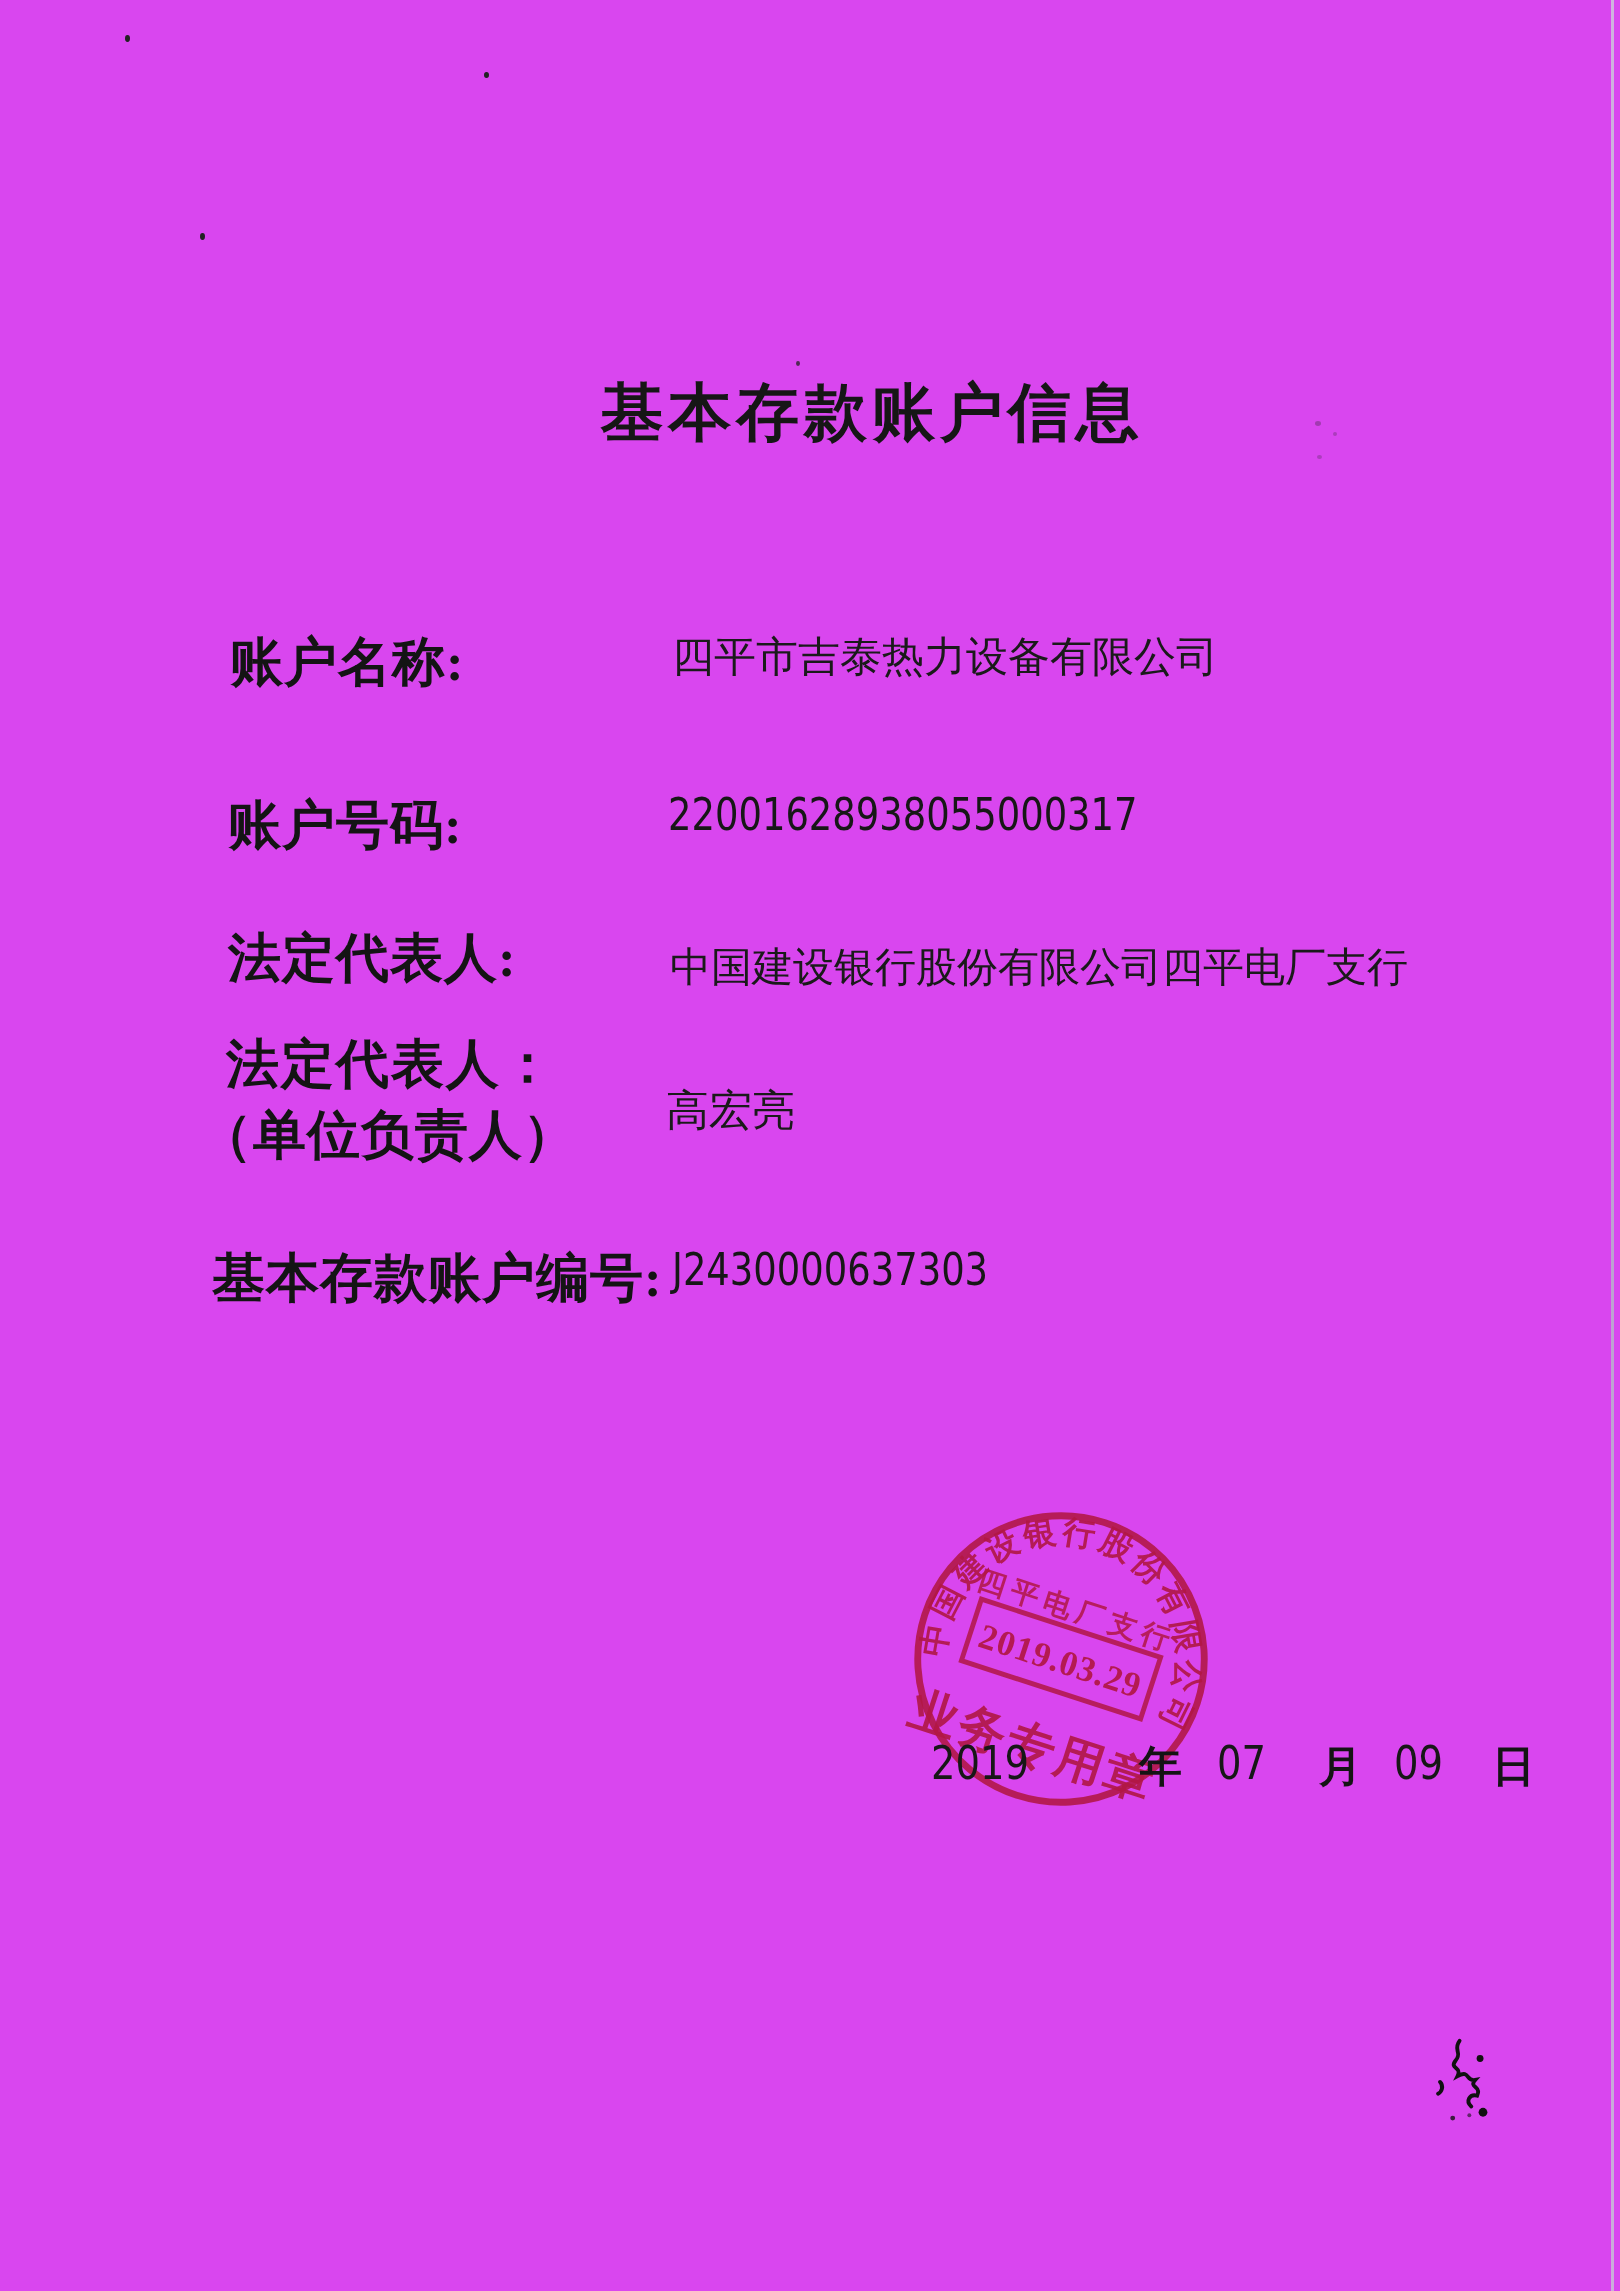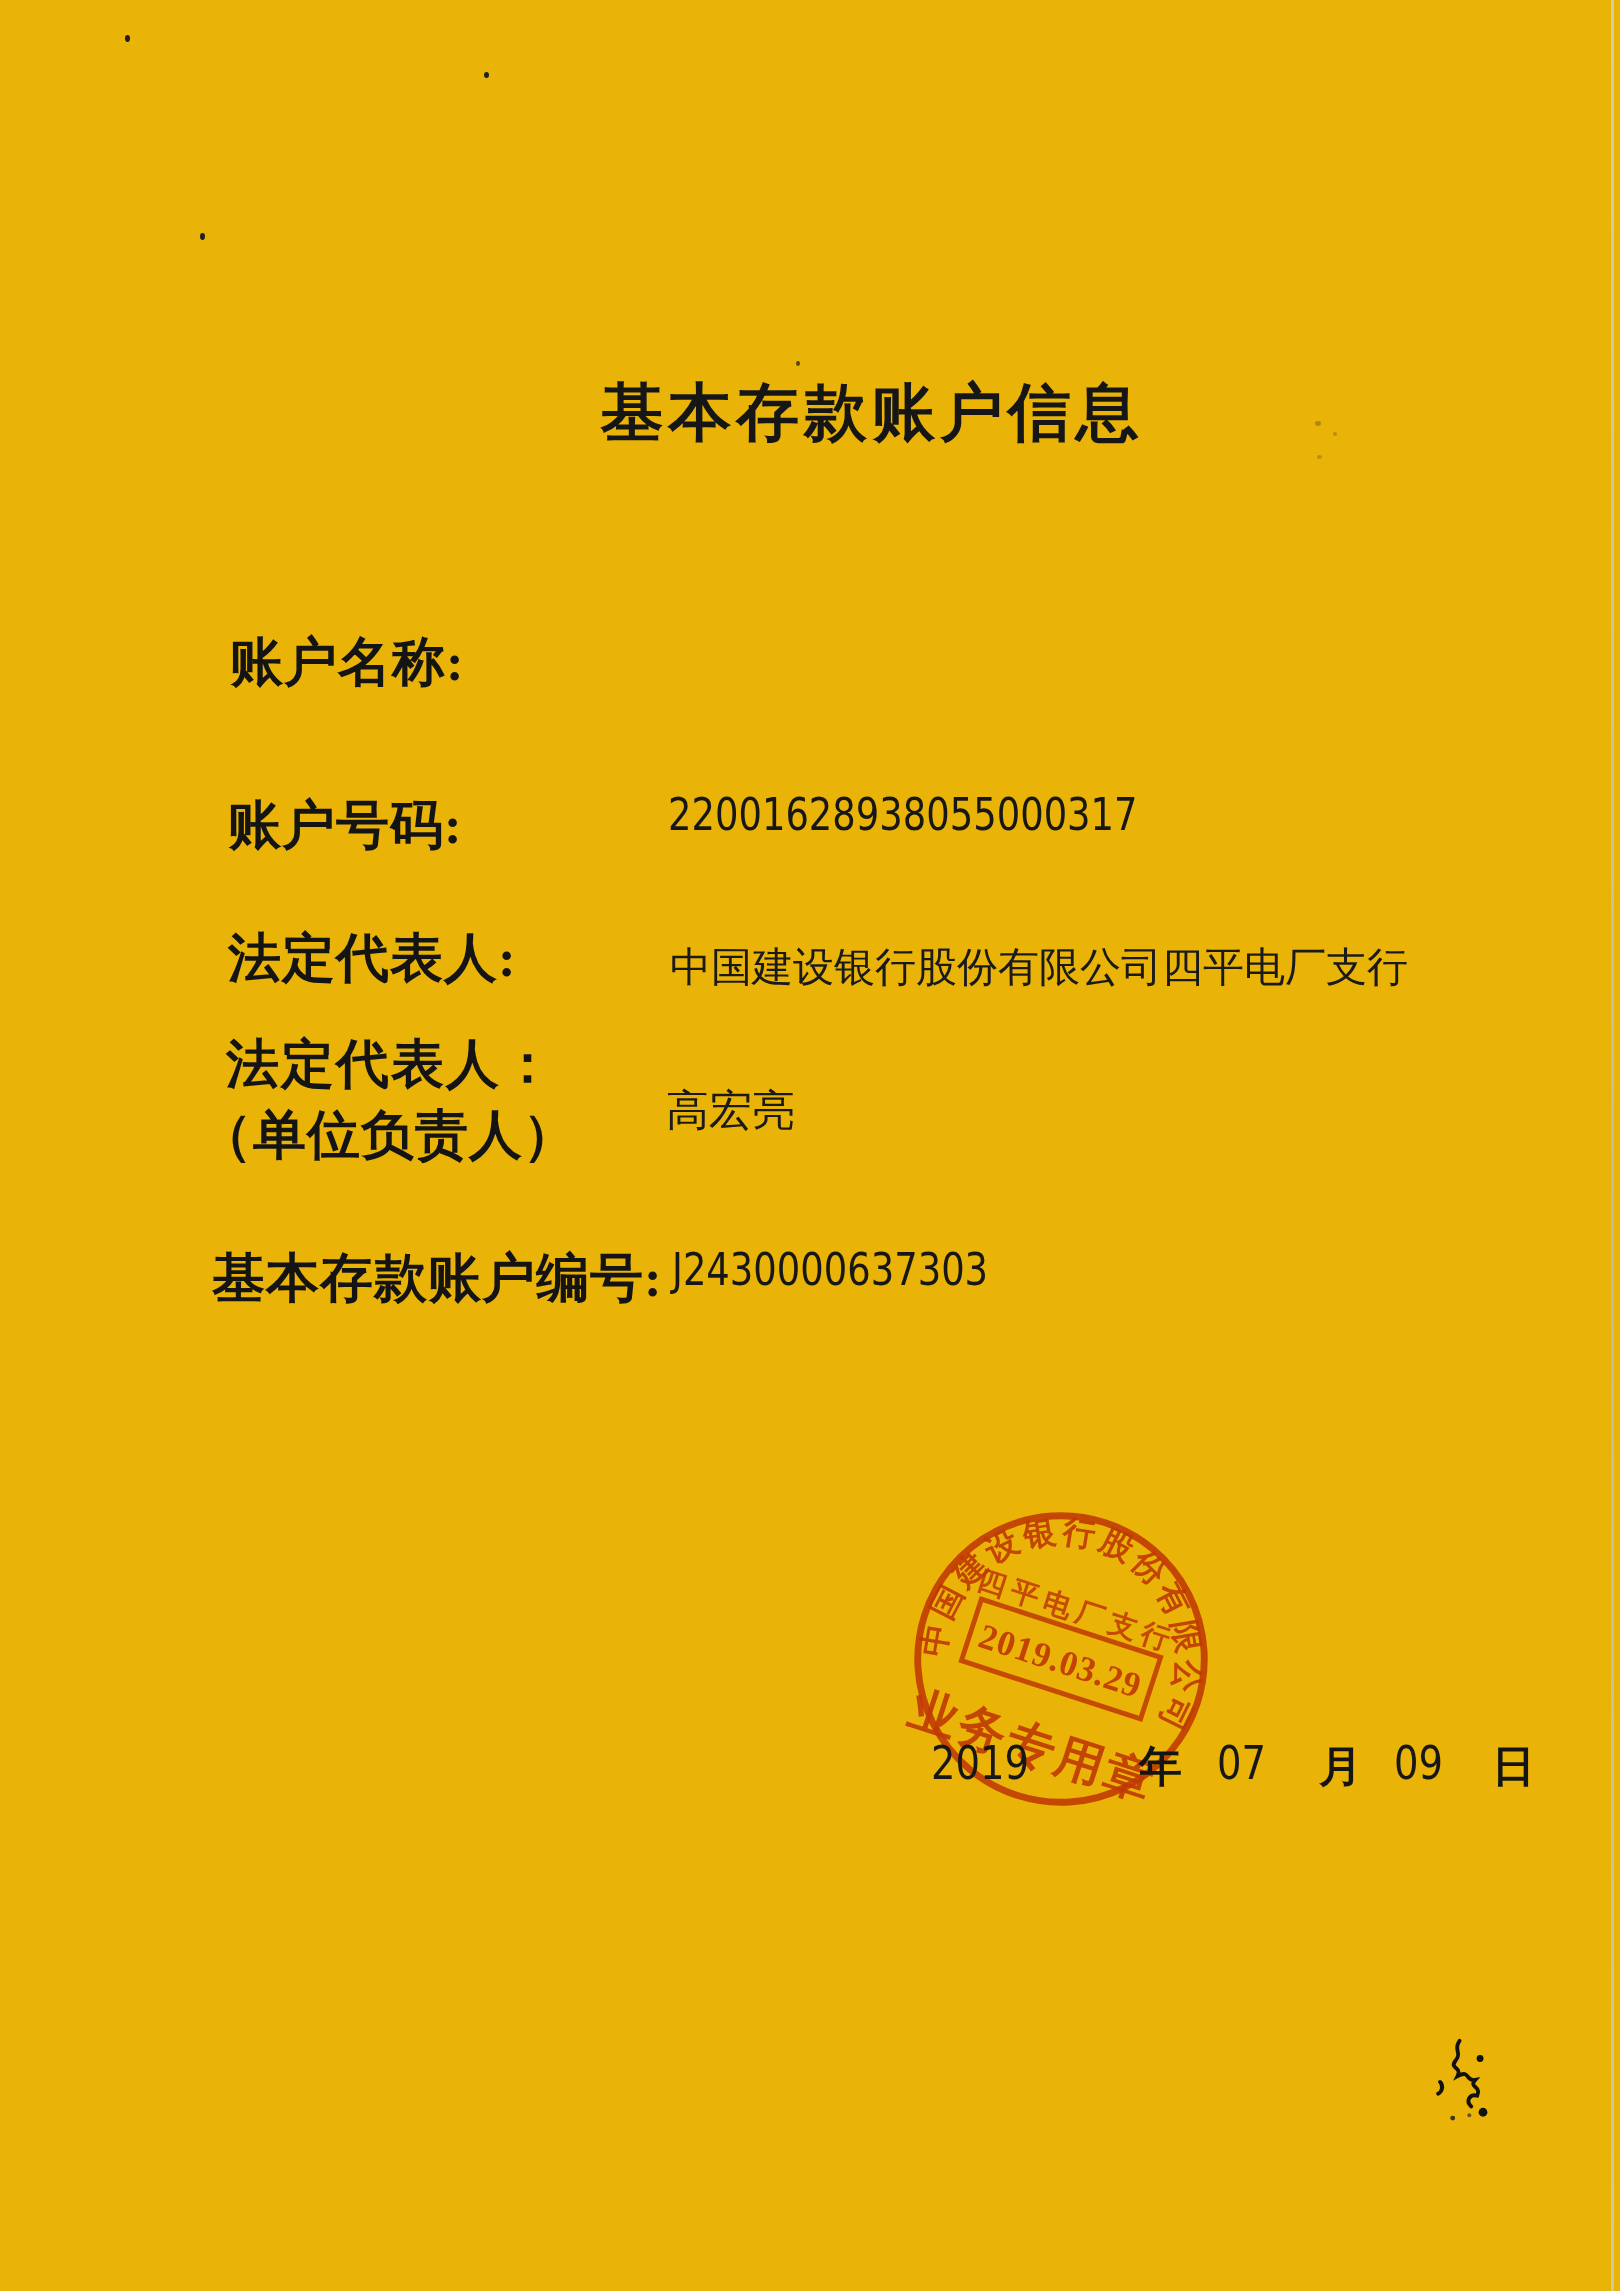--- a/index.html
+++ b/index.html
@@ -1,21 +1,21 @@
 <!DOCTYPE html>
 <html><head>
 <meta charset="utf-8">
 <style>
   html, body { margin: 0; padding: 0; background: #e8e8e8; }
   .page {
     position: relative;
     width: 1620px;
     height: 2292px;
     margin: 0 auto;
-    background: #eab308;
+    background: #d946ef;
     overflow: hidden;
     font-family: "Liberation Serif", serif;
     color: #1c1c1c;
   }
 
   
   .doc-title {
     position: absolute;
     top: 370px;
     left: 872px;
@@ -119,20 +119,21 @@
   .s8 { left: 1411px; top: 1751px; width: 2.9px; height: 4.9px; opacity: .6; }
 </style>
 </head>
 <body>
 
 <div class="page">
 
   <div class="doc-title">基本存款账户信息</div>
 
   <div class="field-label lbl-row1">账户名称:</div>
+  <div class="field-value val-row1">四平市吉泰热力设备有限公司</div>
 
   <div class="field-label lbl-row2">账户号码:</div>
   <div class="field-value val-row2"><span class="num">22001628938055000317</span></div>
 
   <div class="field-label lbl-row3">法定代表人:</div>
   <div class="field-value val-row3" style="font-size:41px;">中国建设银行股份有限公司四平电厂支行</div>
 
   <div class="field-label lbl-row4b">（单位负责人）</div>
   <div class="field-label lbl-row4a">法定代表人：</div>
   <div class="field-value val-row4">高宏亮</div>

